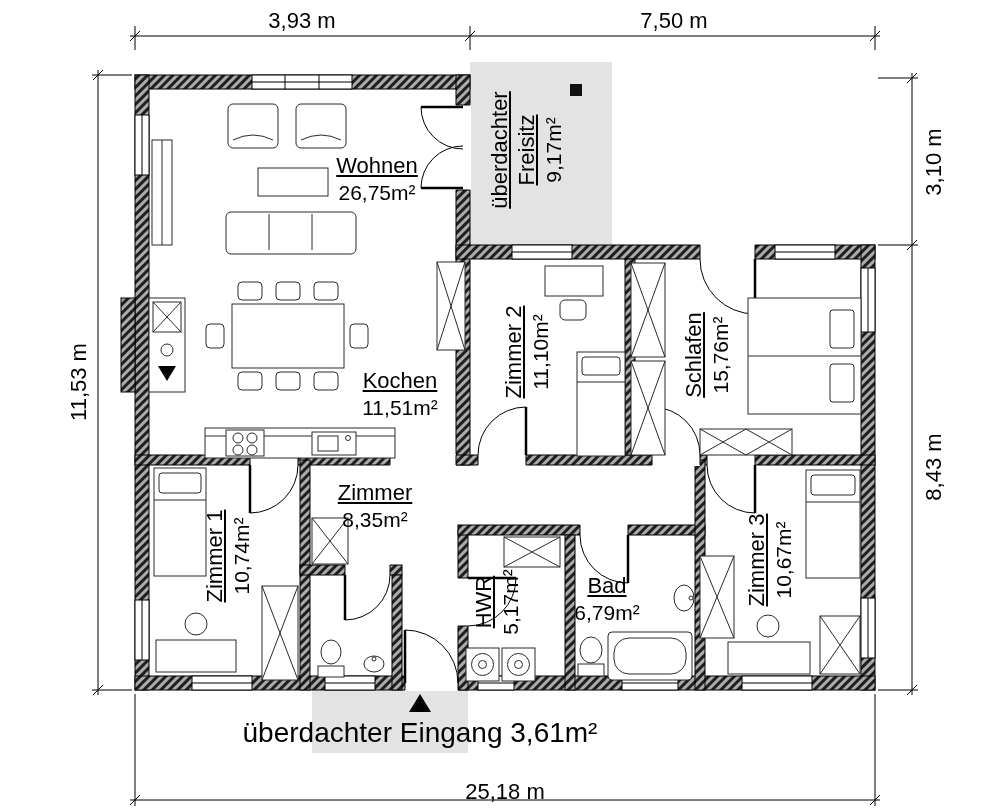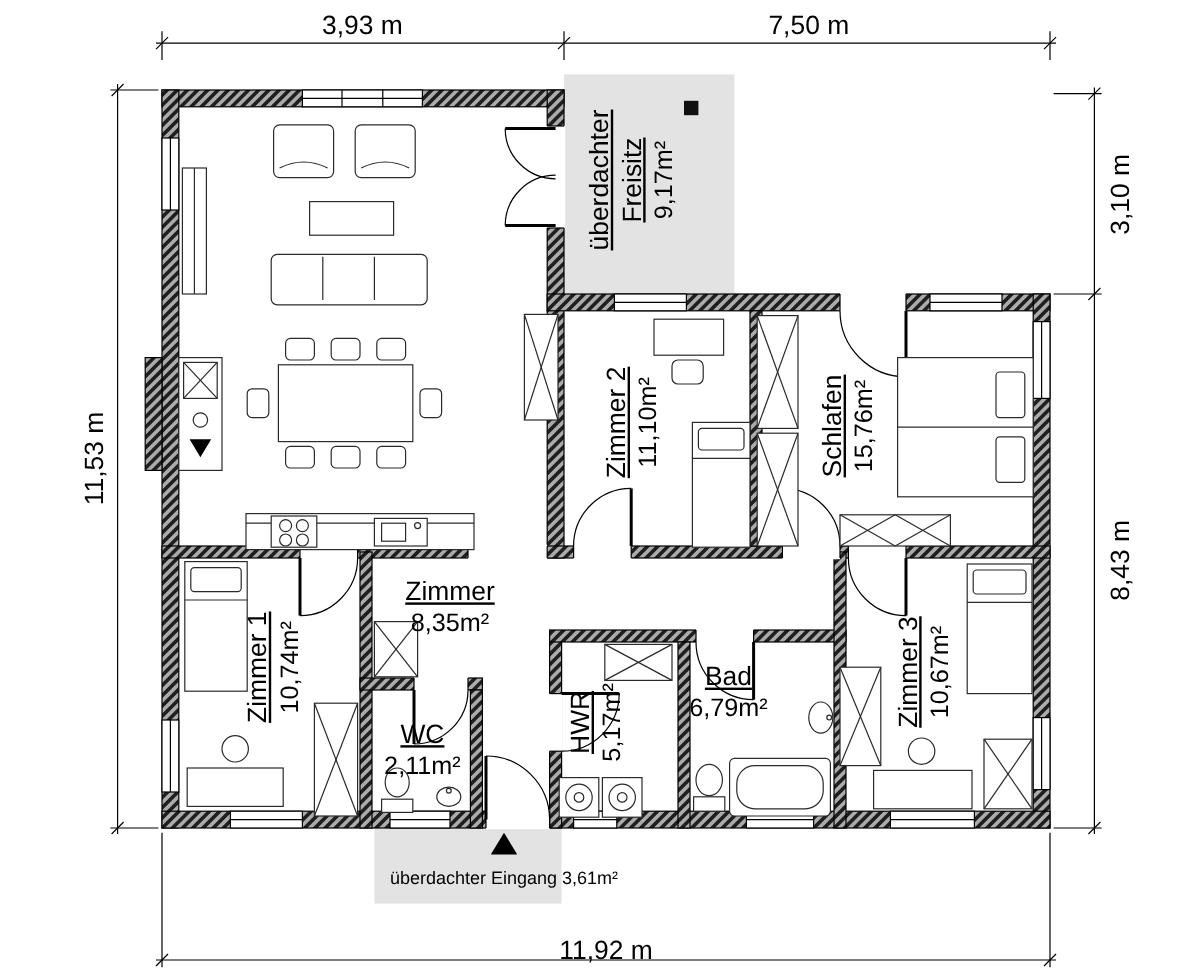--- a/index.html
+++ b/index.html
@@ -312,59 +312,63 @@
     <line x1="130" y1="800" x2="880" y2="800"></line>
     <line x1="135" y1="694" x2="135" y2="806"></line>
         <line x1="875" y1="694" x2="875" y2="806"></line>
     <line x1="130" y1="805" x2="140" y2="795"></line>
         <line x1="870" y1="805" x2="880" y2="795"></line>
   </g>
 
   <path d="M420,694 L431,712 L409,712 Z" fill="#000"></path>
 </svg>
 
+  <div class="label" style="left:302px;top:152px;width:150px;height:54px">
+    <div class="rname">Wohnen</div>
+    <div class="rarea">26,75m²</div>
+  </div>
+  <div class="label" style="left:325px;top:367px;width:150px;height:54px">
+    <div class="rname">Kochen</div>
+    <div class="rarea">11,51m²</div>
+  </div>
   <div class="label rot" style="left:472px;top:325px;width:110px;height:54px">
     <div class="rname">Zimmer 2</div>
     <div class="rarea">11,10m²</div>
   </div>
   <div class="label rot" style="left:652px;top:328px;width:110px;height:54px">
     <div class="rname">Schlafen</div>
     <div class="rarea">15,76m²</div>
   </div>
   <div class="label rot" style="left:173px;top:529px;width:110px;height:54px">
     <div class="rname">Zimmer 1</div>
     <div class="rarea">10,74m²</div>
   </div>
   <div class="label" style="left:305px;top:479px;width:140px;height:54px">
     <div class="rname">Zimmer</div>
     <div class="rarea">8,35m²</div>
   </div>
-  <div class="label" style="left:292px;top:598px;width:120px;height:54px">
-    <div class="rname">WC</div>
-    <div class="rarea">2,11m²</div>
-  </div>
   <div class="label rot" style="left:442px;top:575px;width:110px;height:54px">
     <div class="rname">HWR</div>
     <div class="rarea">5,17m²</div>
   </div>
-  <div class="label" style="left:547px;top:550px;width:120px;height:54px">
+  <div class="label" style="left:547px;top:572px;width:120px;height:54px">
     <div class="rname">Bad</div>
     <div class="rarea">6,79m²</div>
   </div>
   <div class="label rot" style="left:715px;top:533px;width:110px;height:54px">
     <div class="rname">Zimmer 3</div>
     <div class="rarea">10,67m²</div>
   </div>
   <div class="label rot" style="left:457px;top:109px;width:140px;height:82px">
     <div class="rname">überdachter</div>
     <div class="rname">Freisitz</div>
     <div class="rarea">9,17m²</div>
   </div>
-  <div class="label" style="left:230px;top:720px;width:380px;height:26px;font-size:15px">überdachter Eingang 3,61m²</div>
+  <div class="label" style="left:230px;top:720px;width:380px;height:26px;font-size:28px">überdachter Eingang 3,61m²</div>
 
   <div class="label dim" style="left:247px;top:8px;width:110px;height:26px">3,93 m</div>
   <div class="label dim" style="left:619px;top:8px;width:110px;height:26px">7,50 m</div>
   <div class="label dim rot" style="left:24px;top:369px;width:110px;height:26px">11,53 m</div>
   <div class="label dim rot" style="left:879px;top:149px;width:110px;height:26px">3,10 m</div>
   <div class="label dim rot" style="left:879px;top:454px;width:110px;height:26px">8,43 m</div>
-  <div class="label dim" style="left:445px;top:779px;width:120px;height:26px">11,92 m</div>
+  <div class="label dim" style="left:445px;top:779px;width:120px;height:26px">25,18 m</div>
 
 </div>
 
 </body></html>

